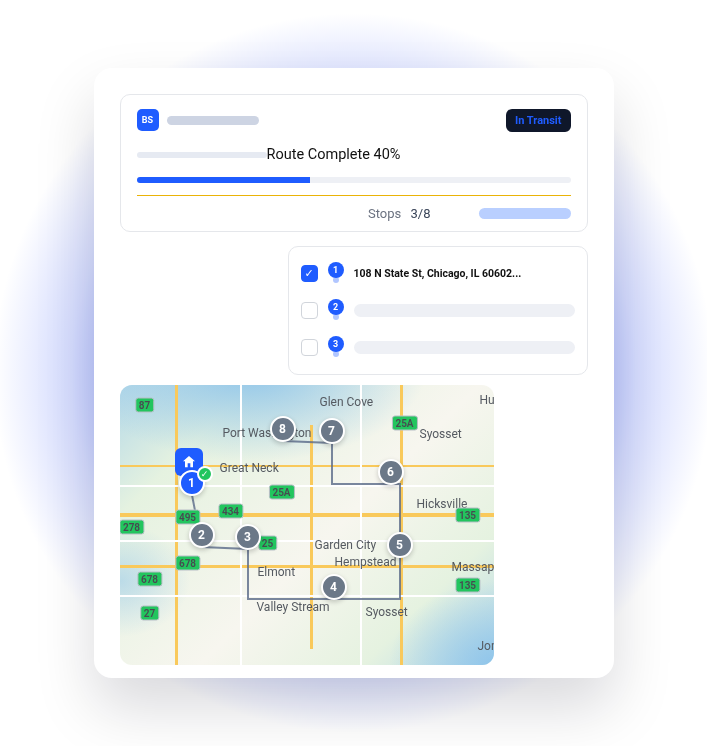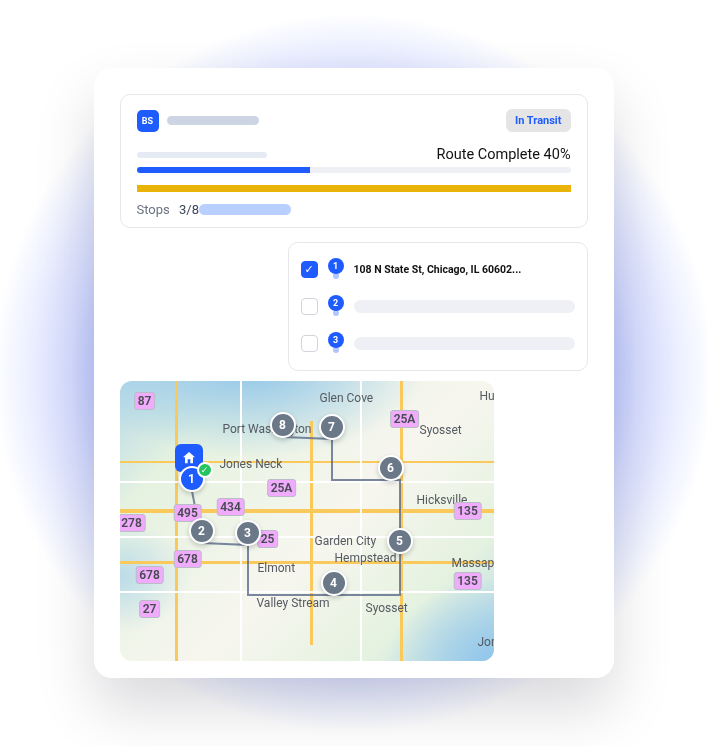--- a/index.html
+++ b/index.html
@@ -22,21 +22,21 @@
   position: relative;
 }
 .driver-panel {
   border: 1px solid #e5e7eb;
   border-radius: 10px;
   padding: 14px 16px 10px 16px;
   margin-bottom: 14px;
 }
 .driver-header {
   display: flex;
-  align-items: center;
+  align-items: flex-start;
   justify-content: space-between;
   margin-bottom: 14px;
 }
 .driver-left {
   display: flex;
   align-items: center;
   gap: 8px;
 }
 .avatar {
   width: 22px;
@@ -50,32 +50,31 @@
   font-size: 9px;
   font-weight: 700;
 }
 .name-ph {
   width: 92px;
   height: 9px;
   background: #cdd4e3;
   border-radius: 5px;
 }
 .status-badge {
-  background: #e5e5e5;
+  background: #0f172a;
   color: #1f5cff;
   font-size: 11px;
   font-weight: 700;
   padding: 5px 9px;
   border-radius: 6px;
 }
 .route-complete-row {
   display: flex;
-  justify-content: space-between;
-  align-items: center;
-  margin-bottom: 4px;
+  align-items: center;
+  margin-bottom: 14px;
 }
 .desc-ph {
   width: 130px;
   height: 6px;
   background: #e6eaf2;
   border-radius: 4px;
 }
 .route-complete {
   font-size: 14.5px;
   color: #111;
@@ -88,24 +87,25 @@
   overflow: hidden;
   margin-bottom: 12px;
 }
 .progress-fill {
   height: 100%;
   background: #1f5cff;
   width: 40%;
 }
 .stops-row {
   display: flex;
-  justify-content: flex-start;
-  align-items: center;
-  border-top: 7px solid #eab308;
+  justify-content: flex-end;
+  align-items: center;
+  border-top: 1px solid #eab308;
   padding-top: 10px;
+  gap: 48px;
 }
 .stops-row .left {
   font-size: 13px;
   color: #6b7280;
 }
 .stops-row .fraction {
   color: #3b465a;
   margin-left: 6px;
 }
 .timer-ph {
@@ -301,24 +301,24 @@
   justify-content: center;
   color: #fff;
   font-size: 9px;
   right: -8px;
   top: -4px;
   z-index: 2;
 }
 .shield {
   position: absolute;
   transform: translate(-50%, -50%);
-  font-size: 12px;
+  font-size: 10px;
   font-weight: 600;
   color: #474a50;
-  background: #f0abfc;
+  background: #22c55e;
   border: 1px solid #b8bdc6;
   padding: 1px 3px;
   border-radius: 3px;
 }
 </style>
 </head>
 <body>
 
 <div class="card">
 
@@ -390,21 +390,21 @@
       <div class="road v1" style="left:120px;top:0"></div>
       <div class="road v2" style="left:240px;top:0"></div>
     </div>
     <svg class="route-line" viewBox="0 0 374 280">
       <polyline points="72,110 82,162 128,164 128,214 214,214 280,214 280,172 280,99 212,99 212,58 163,56" fill="none" stroke="#5a6a88" stroke-width="2" opacity="0.8"></polyline>
     </svg>
 
     <div class="city-label" style="left:200px;top:10px">Glen Cove</div>
     <div class="city-label" style="left:300px;top:42px">Syosset</div>
     <div class="city-label" style="left:103px;top:41px"><span>Port Washington</span></div>
-    <div class="city-label" style="left:100px;top:76px">Jones Neck</div>
+    <div class="city-label" style="left:100px;top:76px">Great Neck</div>
     <div class="city-label" style="left:297px;top:112px">Hicksville</div>
     <div class="city-label" style="left:195px;top:153px">Garden City</div>
     <div class="city-label" style="left:215px;top:170px">Hempstead</div>
     <div class="city-label" style="left:138px;top:180px">Elmont</div>
     <div class="city-label" style="left:137px;top:215px">Valley Stream</div>
     <div class="city-label" style="left:246px;top:220px">Syosset</div>
     <div class="city-label" style="left:332px;top:175px">Massaped</div>
     <div class="city-label" style="left:360px;top:8px">Hu</div>
     <div class="city-label" style="left:358px;top:254px">Jones</div>
 

